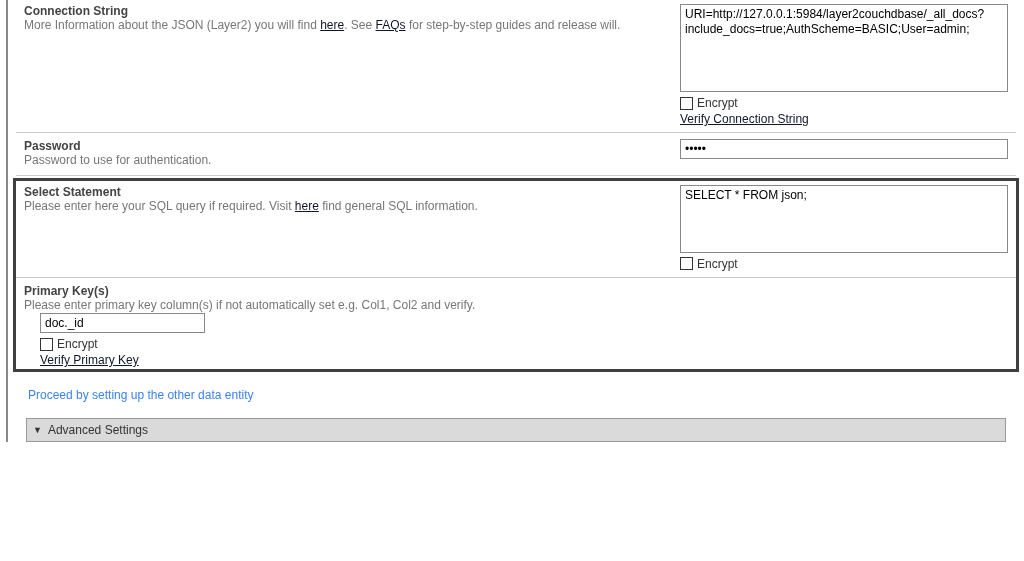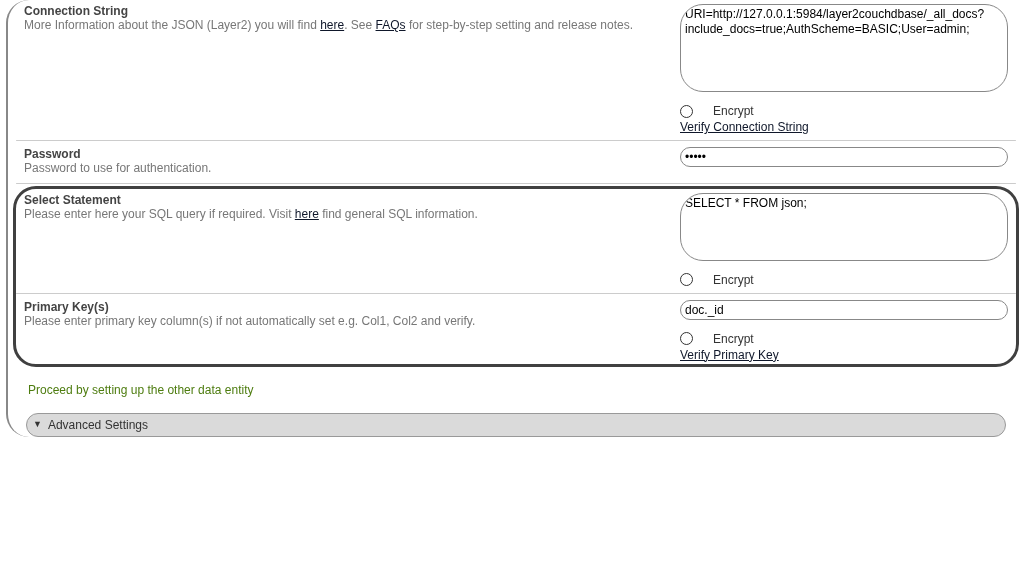--- a/index.html
+++ b/index.html
@@ -1,15 +1,15 @@
 <!DOCTYPE html>
 <html><head>
 <meta charset="utf-8">
 <style>
-  * { box-sizing: border-box; border-radius: 23px; }
+  * { box-sizing: border-box; }
   body {
     margin: 0;
     padding: 0;
     font-family: "Segoe UI", Tahoma, Arial, sans-serif;
     font-size: 12px;
     color: #333;
     background: #fff;
     width: 1024px;
   }
   .pane {
@@ -65,43 +65,43 @@
     width: 100%;
     font-family: "Segoe UI", Tahoma, Arial, sans-serif;
     font-size: 12px;
     padding: 2px 4px;
     height: 20px;
     border: 1px solid #888;
   }
   .chk-row {
     display: flex;
     align-items: center;
-    gap: 20px;
-    margin-top: 10px;
+    gap: 4px;
+    margin-top: 2px;
   }
   .chk {
     width: 13px;
     height: 13px;
     border: 1px solid #333;
     background: #fff;
     display: inline-block;
     cursor: pointer;
   }
   hr.sep {
     border: none;
     border-top: 1px solid #ccc;
     margin: 2px 0 2px 0;
   }
   .highlight-box {
     border: 3px solid #404040;
     margin: 0 -3px;
   }
   .proceed {
     padding: 16px 12px 10px 12px;
-    color: #4d7c0f;
+    color: #3b82f6;
     font-size: 12px;
   }
   .adv-bar {
     margin: 6px 10px 0 10px;
     padding: 4px 6px;
     background: #DADADA;
     border: 1px solid #999;
     color: #333;
     font-size: 12px;
     cursor: pointer;
@@ -116,21 +116,21 @@
 </style>
 </head>
 <body>
 
 <div class="pane">
 
   <div class="row">
     <div class="left">
       <div class="title">Connection String</div>
       <div class="desc">
-        <span>More Information about the JSON (Layer2) you will find </span><a href="#">here</a><span>. See </span><a href="#">FAQs</a><span> for step-by-step setting and release notes.</span>
+        <span>More Information about the JSON (Layer2) you will find </span><a href="#">here</a><span>. See </span><a href="#">FAQs</a><span> for step-by-step guides and release will.</span>
       </div>
     </div>
     <div class="right">
       <textarea class="tall" style="">URI=http://127.0.0.1:5984/layer2couchdbase/_all_docs?include_docs=true;AuthScheme=BASIC;User=admin;</textarea>
       <div class="chk-row">
         <span class="chk"></span>
         <span>Encrypt</span>
       </div>
       <a class="link" href="#">Verify Connection String</a>
     </div>
@@ -163,21 +163,21 @@
         <textarea class="med" style="">SELECT * FROM json;</textarea>
         <div class="chk-row">
           <span class="chk"></span>
           <span>Encrypt</span>
         </div>
       </div>
     </div>
 
     <hr class="sep">
 
-    <div class="row" style="padding-bottom:2px;">
+    <div class="row" style="padding-bottom:2px;flex-direction:column;">
       <div class="left">
         <div class="title">Primary Key(s)</div>
         <div class="desc">Please enter primary key column(s) if not automatically set e.g. Col1, Col2 and verify.</div>
       </div>
       <div class="right">
         <input type="text" value="doc._id" style="">
         <div class="chk-row">
           <span class="chk"></span>
           <span>Encrypt</span>
         </div>

